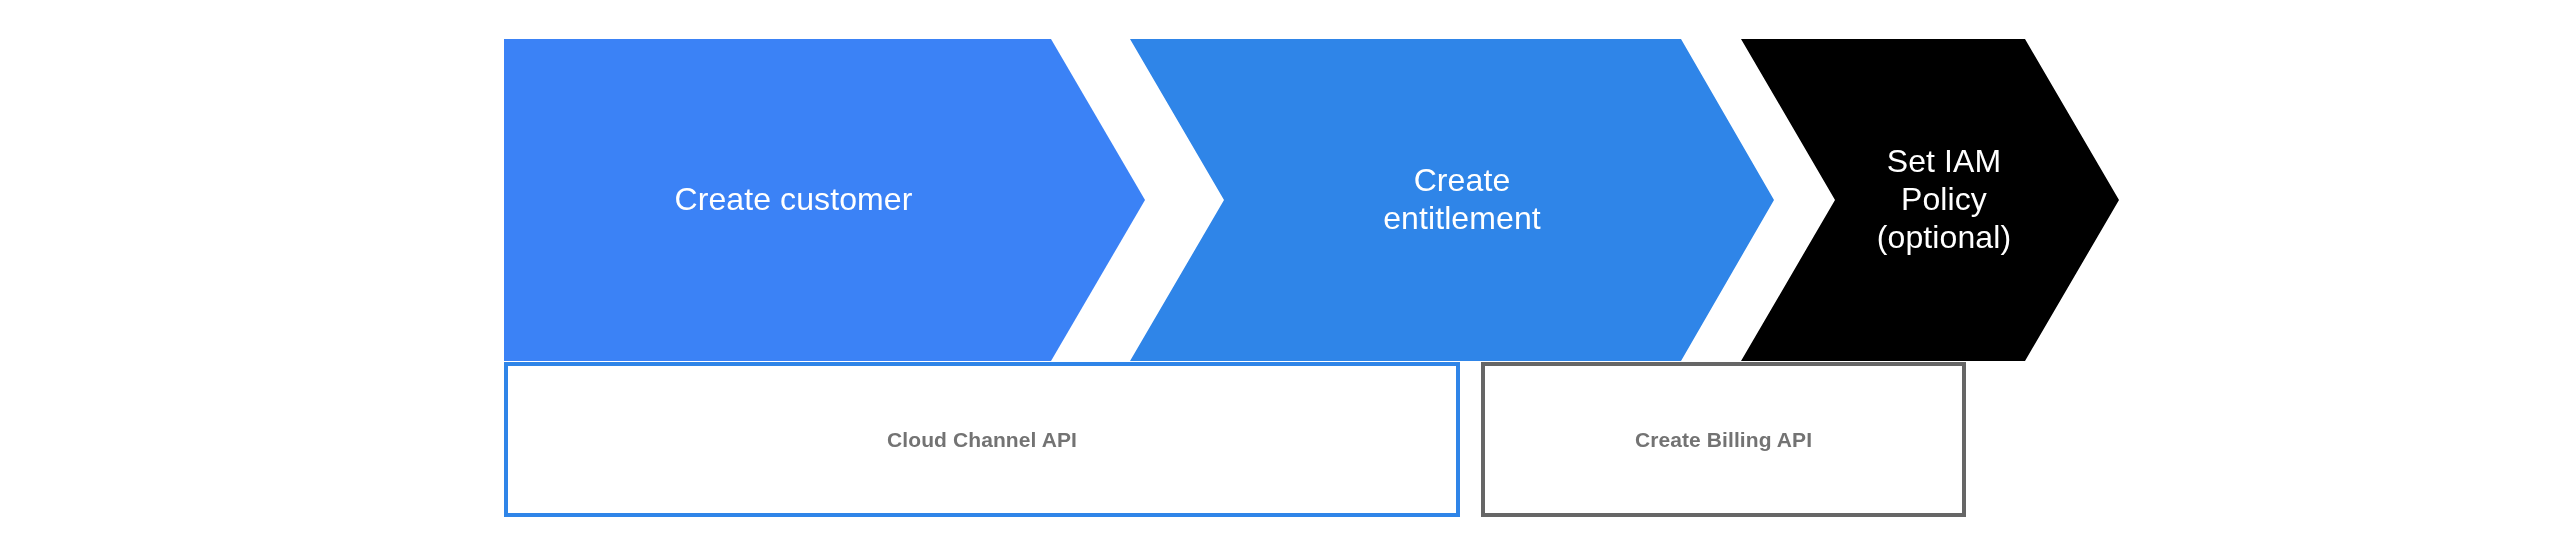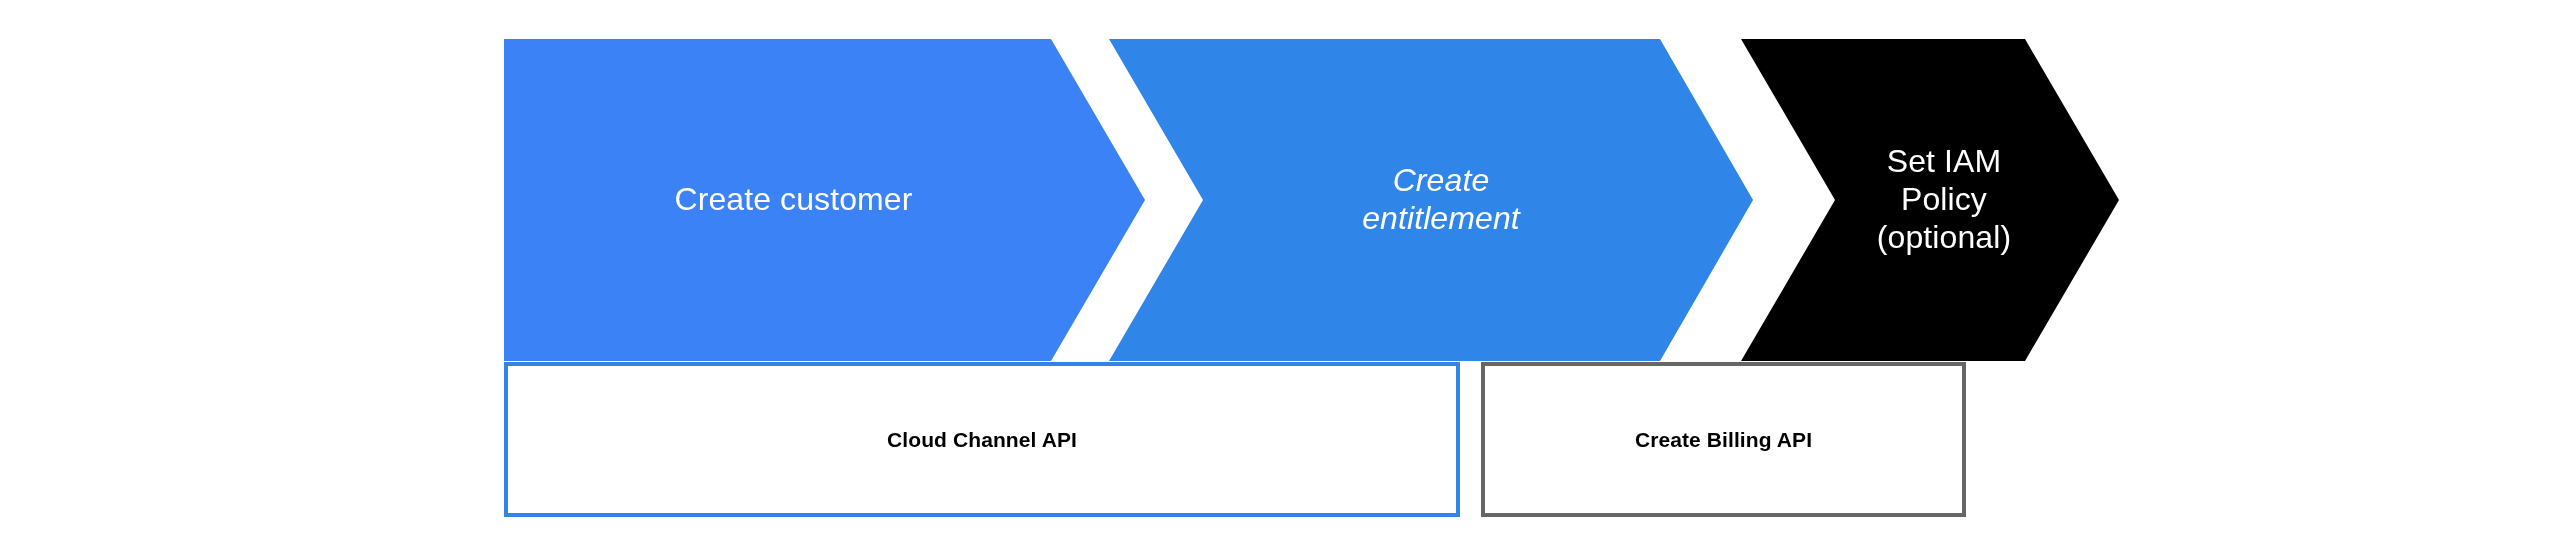--- a/index.html
+++ b/index.html
@@ -57,26 +57,25 @@
     left: 0px;
     width: 641px;
     background: #3b82f6;
     -webkit-clip-path: polygon(0 0, 547px 0, 641px 161px, 547px 322px, 0 322px);
     clip-path: polygon(0 0, 547px 0, 641px 161px, 547px 322px, 0 322px);
   }
   .chevron-step-1 .chev-label { padding-right: 62px; }
 
   
   .chevron-step-2 {
-    left: 605px;
+    left: 626px;
     width: 644px;
     background: #2F85E8;
     -webkit-clip-path: polygon(0 0, 551px 0, 644px 161px, 551px 322px, 0 322px, 94px 161px);
     clip-path: polygon(0 0, 551px 0, 644px 161px, 551px 322px, 0 322px, 94px 161px);
-    font-style: italic;
   }
   .chevron-step-2 .chev-label { padding-left: 48px; padding-right: 28px; }
 
   
   .chevron-step-3 {
     left: 1237px;
     width: 378px;
     background: #000000;
     -webkit-clip-path: polygon(0 0, 284px 0, 378px 161px, 284px 322px, 0 322px, 94px 161px);
     clip-path: polygon(0 0, 284px 0, 378px 161px, 284px 322px, 0 322px, 94px 161px);
@@ -91,21 +90,21 @@
     box-sizing: border-box;
     background: #ffffff;
     display: flex;
     align-items: center;
     justify-content: center;
   }
 
   .api-box .api-label {
     font-size: 21px;
     font-weight: 700;
-    color: #000000;
+    color: #737373;
     letter-spacing: 0.1px;
     text-align: center;
   }
 
   .api-box-channel {
     left: 504px;
     width: 956px;
     border: 4.2px solid #2F85E8;
   }
 

